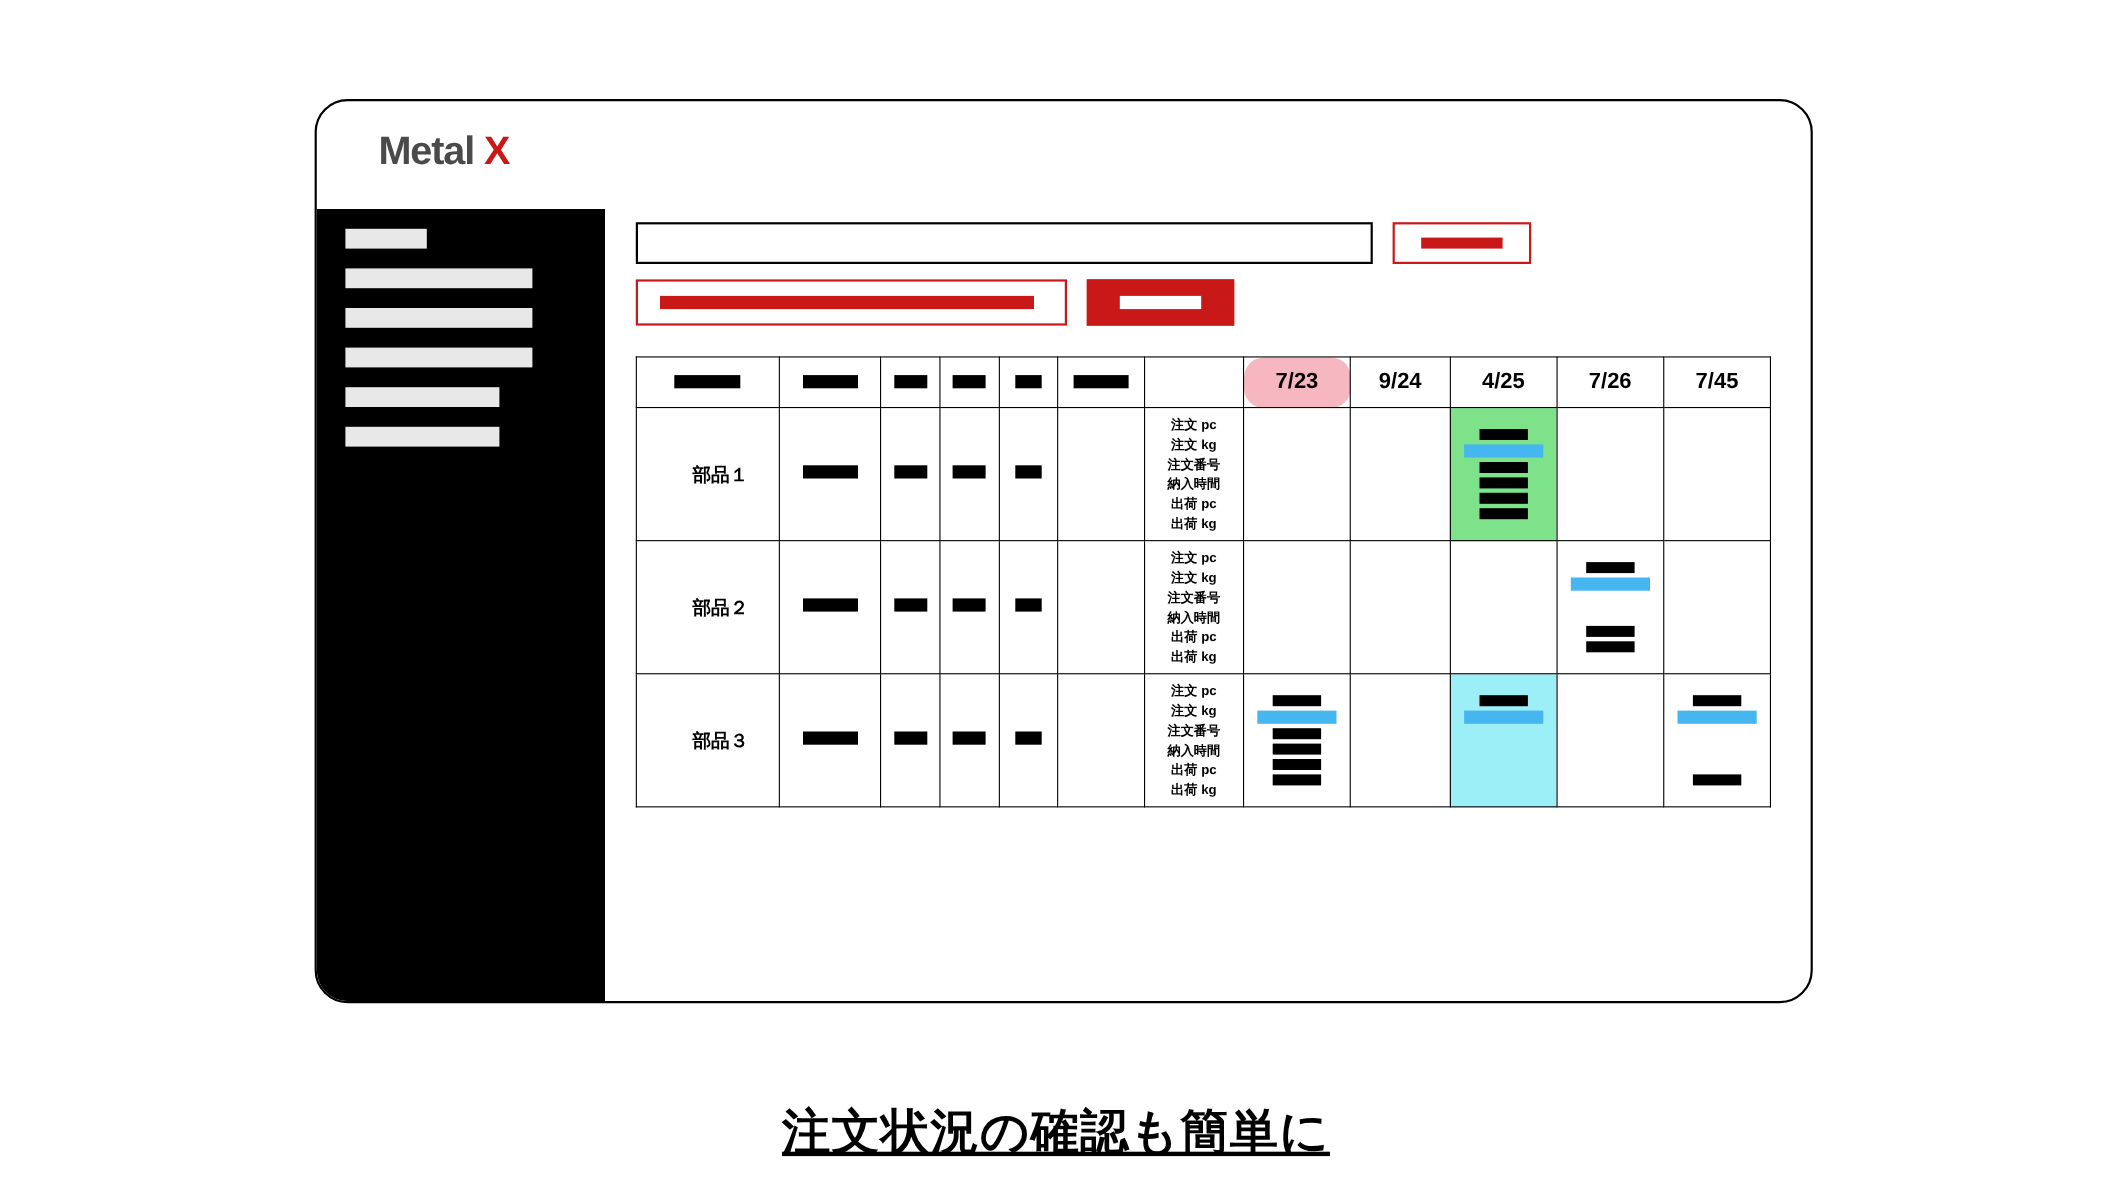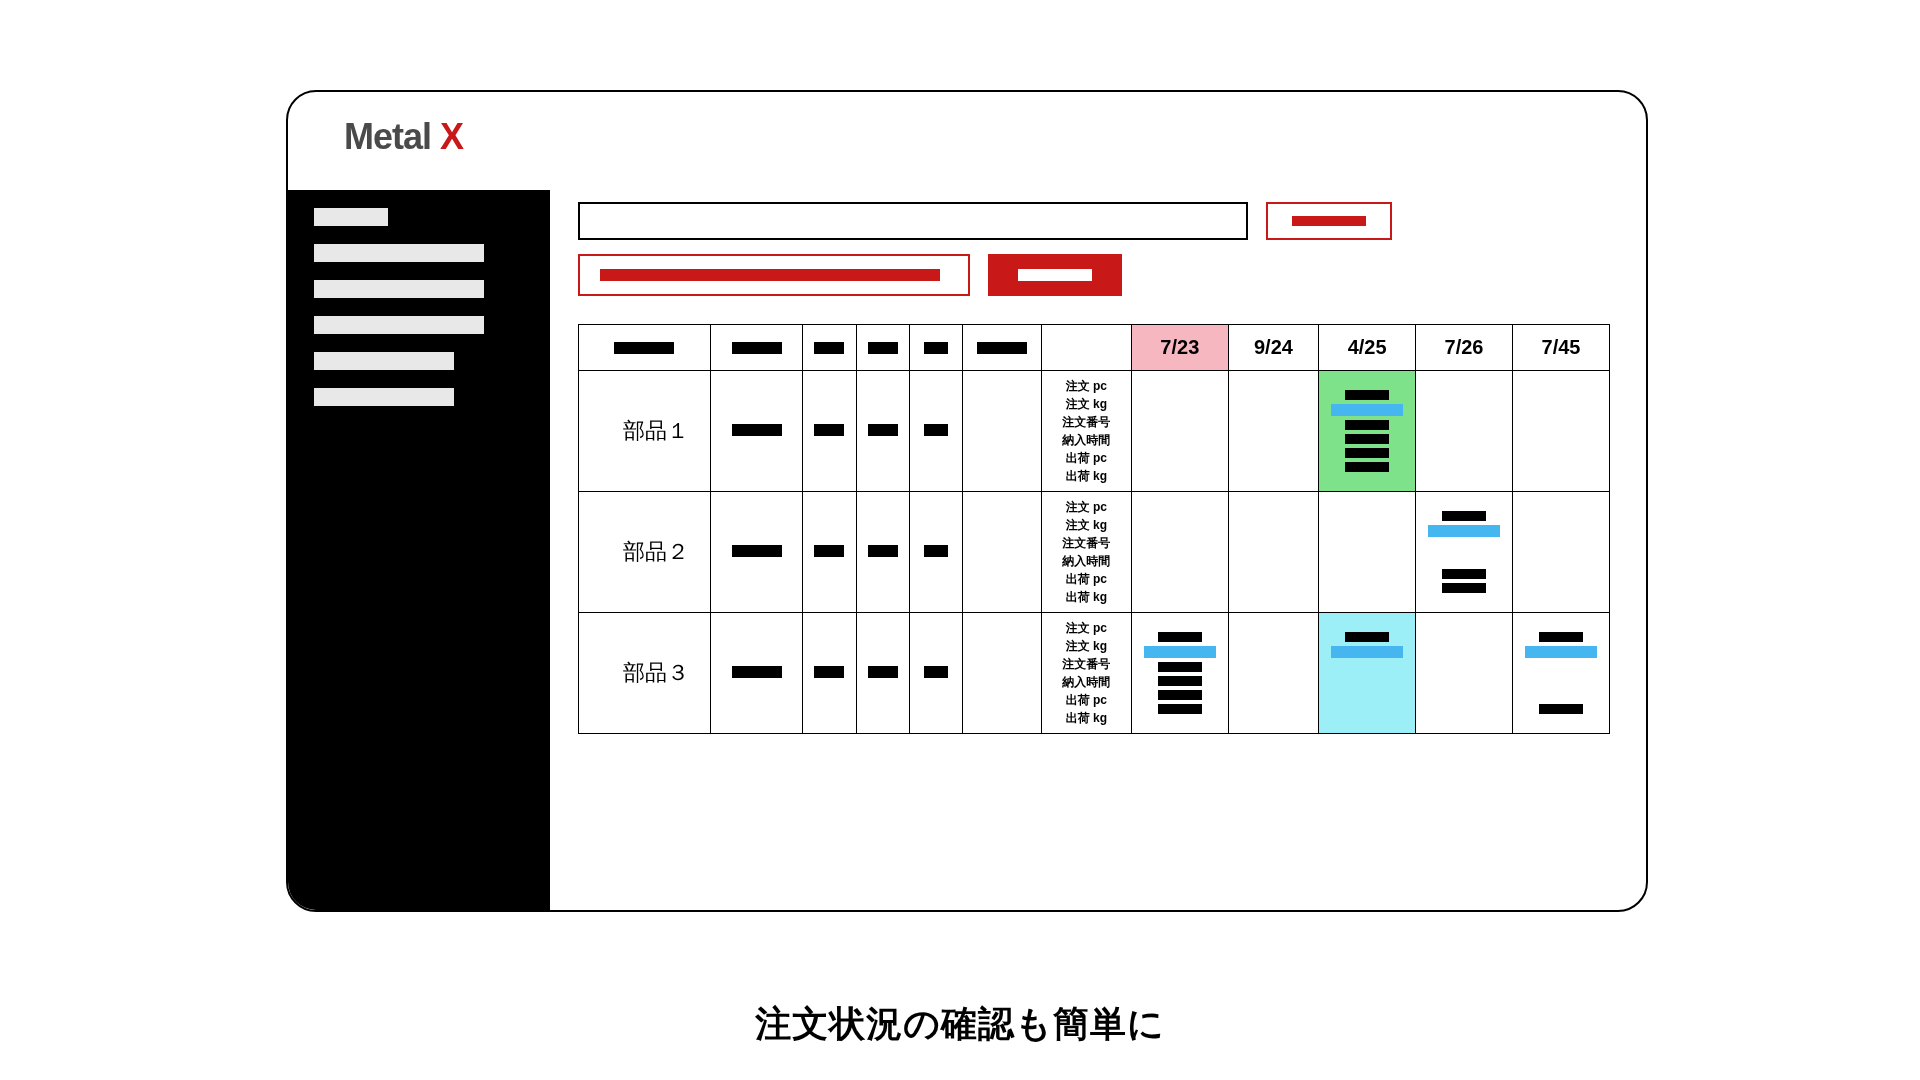--- a/index.html
+++ b/index.html
@@ -108,34 +108,35 @@
   .grid th, .grid td {
     border: 1px solid #000;
     text-align: center;
     vertical-align: middle;
   }
   .grid thead th {
     height: 46px;
     font-size: 20px;
     font-weight: 700;
     background: #fff;
+    border-radius: 18px;
   }
   .grid thead th.today { background: #f7b7c1; }
   .grid .col-part { width: 140px; }
   .grid .col-a { width: 100px; }
   .grid .col-b { width: 58px; }
   .grid .col-c { width: 58px; }
   .grid .col-d { width: 58px; }
   .grid .col-e { width: 84px; }
   .grid .col-lbls { width: 98px; }
   .grid .col-day { width: 100px; }
 
   .grid tbody td.part-name {
-    font-size: 22px;
-    font-weight: 400;
+    font-size: 17px;
+    font-weight: 700;
     white-space: nowrap;
     padding-left: 23px;
   }
   .blk { display:inline-block; height:12px; background:#000; }
   .blk.w50{width:50px;} .blk.w30{width:30px;}
   .blk.w24{width:24px;} .blk.w60{width:60px;}
 
   .lbls {
     font-size: 12px;
     font-weight: 700;
@@ -150,23 +151,24 @@
   .nbar.hl { background:#46b6f0; width:72px; height:12px; }
 
   .cell-green { background:#7ee28a; }
   .cell-cyan  { background:#9ceef7; }
 
   .caption {
     position: absolute;
     left: 0; right: 0;
     top: 1000px;
     text-align: center;
-    font-size: 36px;
+    font-size: 44px;
     font-weight: 800;
     letter-spacing: 1px;
+    text-decoration: underline;
   }
 </style>
 </head>
 <body>
 
 <div class="canvas">
   <div class="logo">
     <span class="m">Metal</span>
     <span class="x">X</span>
   </div>

